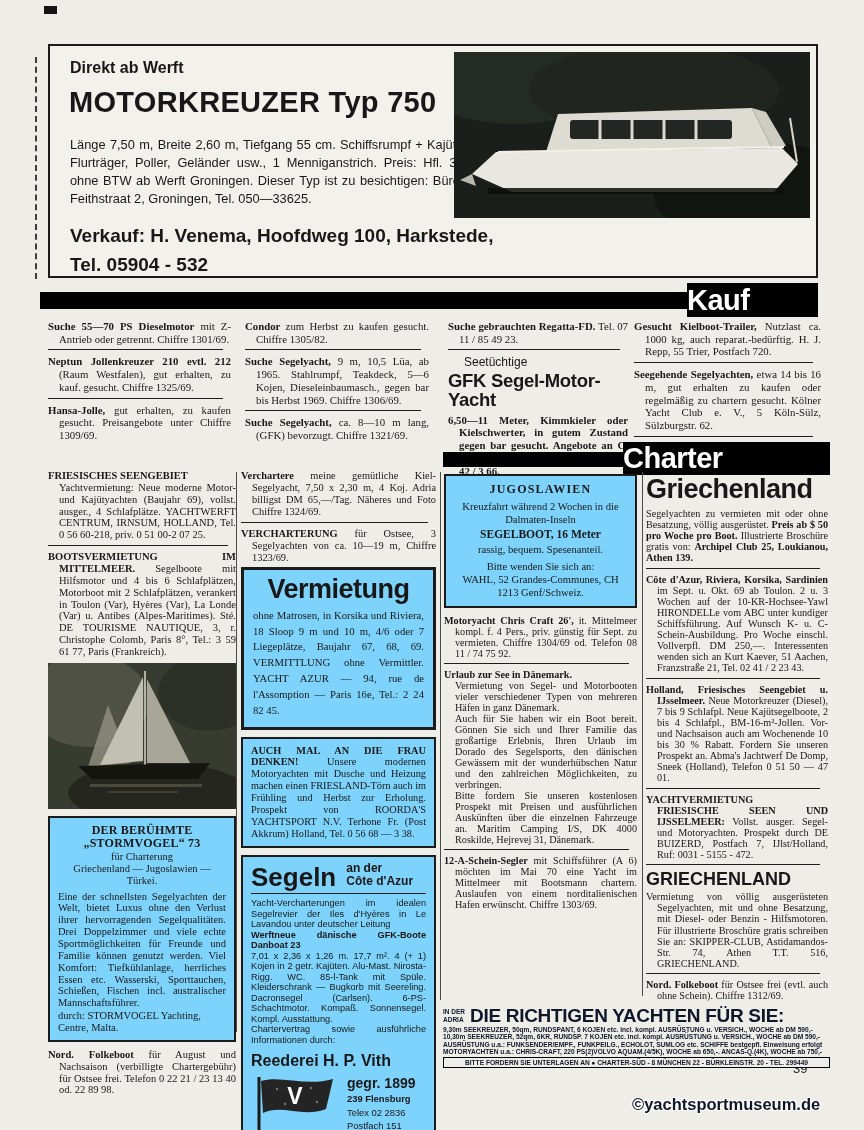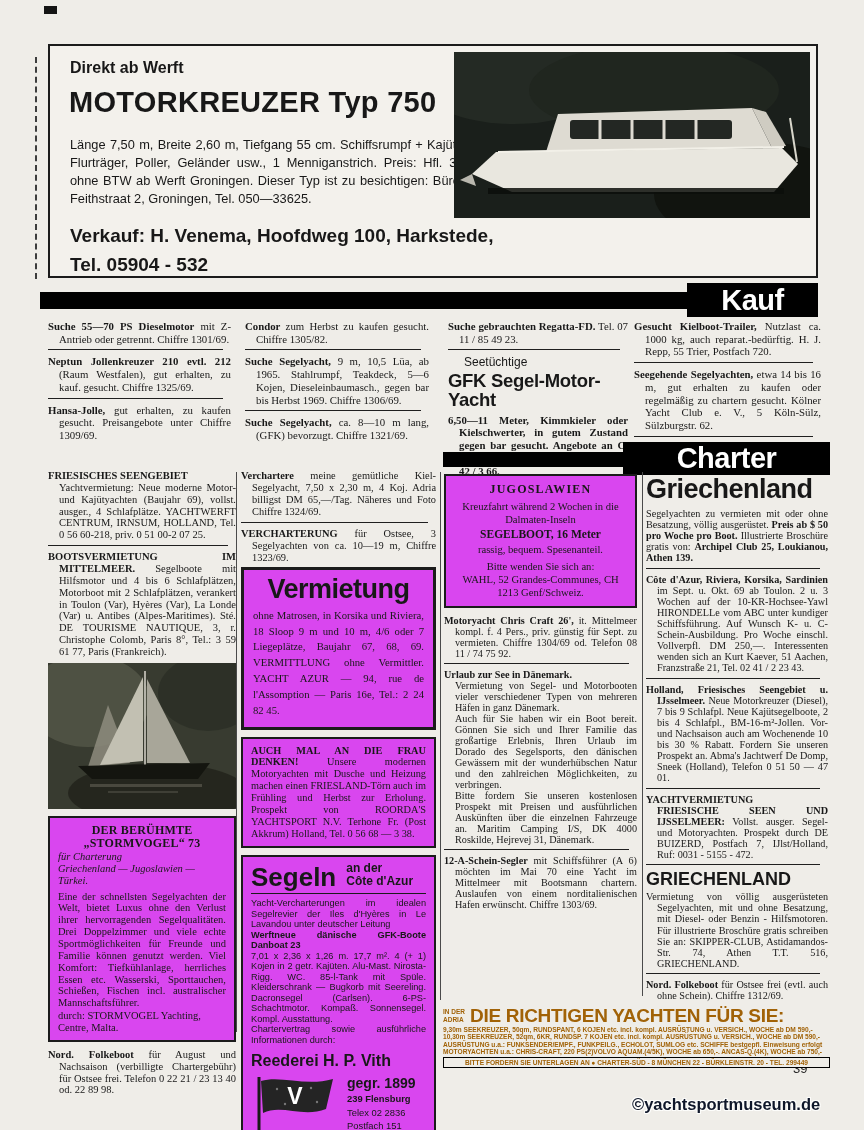--- a/index.html
+++ b/index.html
@@ -16,21 +16,21 @@
   .topad .kicker { position:absolute; left:20px; top:14px; font:700 16px/1 "Liberation Sans",sans-serif; }
   .topad .ttl { position:absolute; left:19px; top:42px; font:700 29px/1 "Liberation Sans",sans-serif; letter-spacing:.3px; }
   .topad .tbody { position:absolute; left:20px; top:90px; width:424px; font:12.8px/1.4 "Liberation Sans",sans-serif; text-align:justify; }
   .topad .contact { position:absolute; left:20px; top:176px; font:700 19px/1.5 "Liberation Sans",sans-serif; }
   .boatphoto { position:absolute; right:6px; top:6px; width:356px; height:166px; display:block; }
 
   
   .bar { position:absolute; background:#000; }
   #kauf-bar { left:40px; top:292px; width:778px; height:17px; }
   #charter-bar { left:443px; top:452px; width:387px; height:15px; }
-  .seclabel { position:absolute; background:#000; color:#fff; font-family:"Liberation Sans",sans-serif; font-weight:700; text-align:center; letter-spacing:-.5px; }
+  .seclabel { position:absolute; background:#000; color:#fff; font-family:"Liberation Sans",sans-serif; font-weight:700; letter-spacing:-.5px; }
   #kauf-label { left:687px; top:283px; width:131px; height:34px; font-size:29px; line-height:34px; }
   #charter-label { left:623px; top:442px; width:207px; height:33px; font-size:29px; line-height:33px; }
 
   
   .col { position:absolute; text-align:justify; }
   .kcol { top:320px; font-size:10.8px; line-height:1.18; }
   #k1 { left:48px;  width:183px; }
   #k2 { left:245px; width:184px; }
   #k3 { left:448px; width:180px; }
   #k4 { left:634px; width:187px; }
@@ -45,23 +45,23 @@
   .blk { display:block; }
   b { font-weight:700; }
   .rule { border-top:1.5px solid #1f1f1f; margin:4px 8px 5px 0; height:0; }
 
   
   .gfk-kick { font:12px/1.2 "Liberation Sans",sans-serif; text-align:left; margin:3px 0 1px 16px; }
   .gfk-title { font:700 18.5px/1.05 "Liberation Sans",sans-serif; text-align:left; margin-bottom:4px; letter-spacing:-.3px; }
   .gfk-body { font-weight:700; }
 
   
-  .box { border:2px solid #1b1b1b; padding:6px 8px; margin-bottom:7px; background:#d946ef; }
+  .box { border:2px solid #1b1b1b; padding:6px 8px; margin-bottom:7px; background:#7dd3fc; }
   .storm .t { font-weight:700; text-align:center; font-size:12px; letter-spacing:.2px; text-indent:0; }
-  .storm .s { text-align:left; text-indent:0;font-style:italic; }
+  .storm .s { text-align:center; text-indent:0; }
   .storm .b { margin-top:4px; }
   .storm .f { margin-top:1px; text-align:left; }
   .sailphoto { display:block; width:188px; height:146px; margin:5px 0 7px; }
 
   .verm { border-width:3px; padding:4px 9px 8px; }
   .verm .t { font:700 27px/1.15 "Liberation Sans",sans-serif; text-align:center; letter-spacing:-.5px; }
   .verm .b { margin-top:3px; line-height:1.48; font-size:10.7px; }
   .frau { font-size:10.3px; line-height:1.16; }
 
   .seg { font-family:"Liberation Sans",sans-serif; text-align:left; padding:5px 8px 8px; }
@@ -87,21 +87,21 @@
 
   .c4head { font:700 27px/1 "Liberation Sans",sans-serif; letter-spacing:-.5px; text-align:left; margin-bottom:5px; }
   .gr2t { font:700 18px/1 "Liberation Sans",sans-serif; text-align:left; margin:1px 0 3px; }
 
   .vrule { position:absolute; width:0; border-left:1px solid #4a4a4a; }
   #v12 { left:236px; top:472px; height:560px; }
   #v23 { left:440px; top:472px; height:528px; }
   #v34 { left:642px; top:472px; height:524px; }
 
   
-  .adria { position:absolute; left:443px; top:1004px; width:387px; background:#efede8; z-index:5; font-family:"Liberation Sans",sans-serif; color:#a16207; padding-top:2px; }
+  .adria { position:absolute; left:443px; top:1004px; width:387px; background:#efede8; z-index:5; font-family:"Liberation Sans",sans-serif; color:#0f172a; padding-top:2px; }
   .adria-head { display:flex; align-items:center; gap:5px; margin-bottom:1px; }
   .adria-badge { font:700 6.5px/1.1 "Liberation Sans",sans-serif; }
   .adria-title { font:700 19px/1 "Liberation Sans",sans-serif; letter-spacing:-.3px; white-space:nowrap; }
   .adria-line { font-weight:700; font-size:6.6px; line-height:1.12; text-align:justify; }
   .adria-last { border:1.5px solid #000; padding:1px 3px; margin-top:1px; text-align:center; }
 
   .pagenum { position:absolute; left:793px; top:1061px; font:13px "Liberation Sans",sans-serif; color:#2a2a2a; }
   .watermark { position:absolute; left:632px; top:1095px; font:700 16.5px "Liberation Sans",sans-serif; color:#0f172a;
     text-shadow:-1px -1px 0 #fdfdfb,1px -1px 0 #fdfdfb,-1px 1px 0 #fdfdfb,1px 1px 0 #fdfdfb,0 0 2px #fff; }
 </style>

